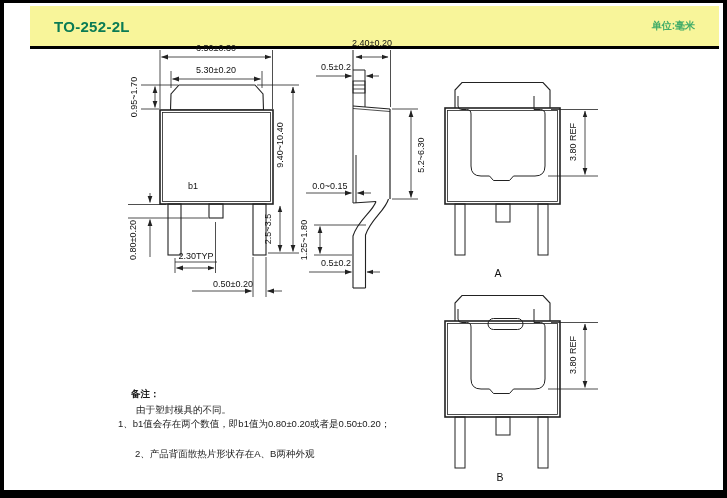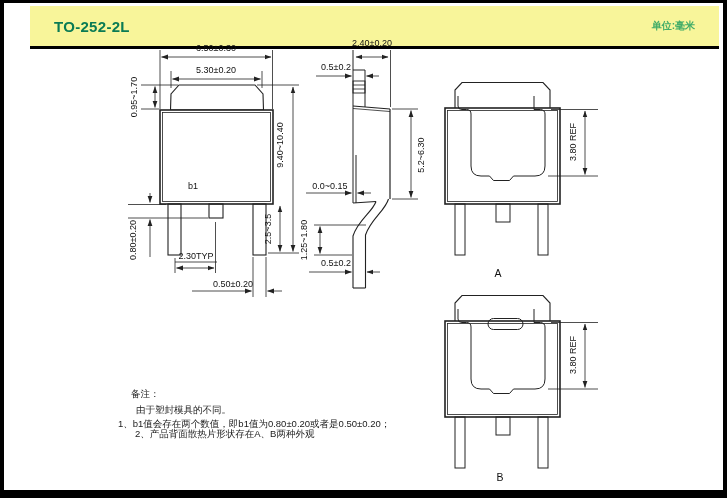--- a/index.html
+++ b/index.html
@@ -30,24 +30,24 @@
   svg{position:absolute;left:0;top:0;}
   svg text{
     font-family:"Liberation Sans", sans-serif;
     font-size:9px;fill:#111;
   }
   svg text.lbl{font-size:10.5px;}
   .notes div{
     position:absolute;font-size:9.5px;color:#1a1a1a;white-space:nowrap;
     font-family:"Liberation Sans", sans-serif;
   }
-  .notes .n-head{left:131px;top:388px;}
+  .notes .n-head{left:131px;top:388px;font-weight:bold;}
   .notes .n-intro{left:136px;top:404px;}
   .notes .n-item1{left:118px;top:418px;}
-  .notes .n-item2{left:135px;top:428px;}
+  .notes .n-item2{left:135px;top:448px;}
 </style>
 </head>
 <body style="--header-bg: #f8f59a; --title: #0a7b54; --unit: #43ad68; --line: #222222;">
 
 <div class="frame">
   <div class="header">
     <span class="title">TO-252-2L</span>
     <span class="unit">单位:毫米</span>
   </div>
 </div>

